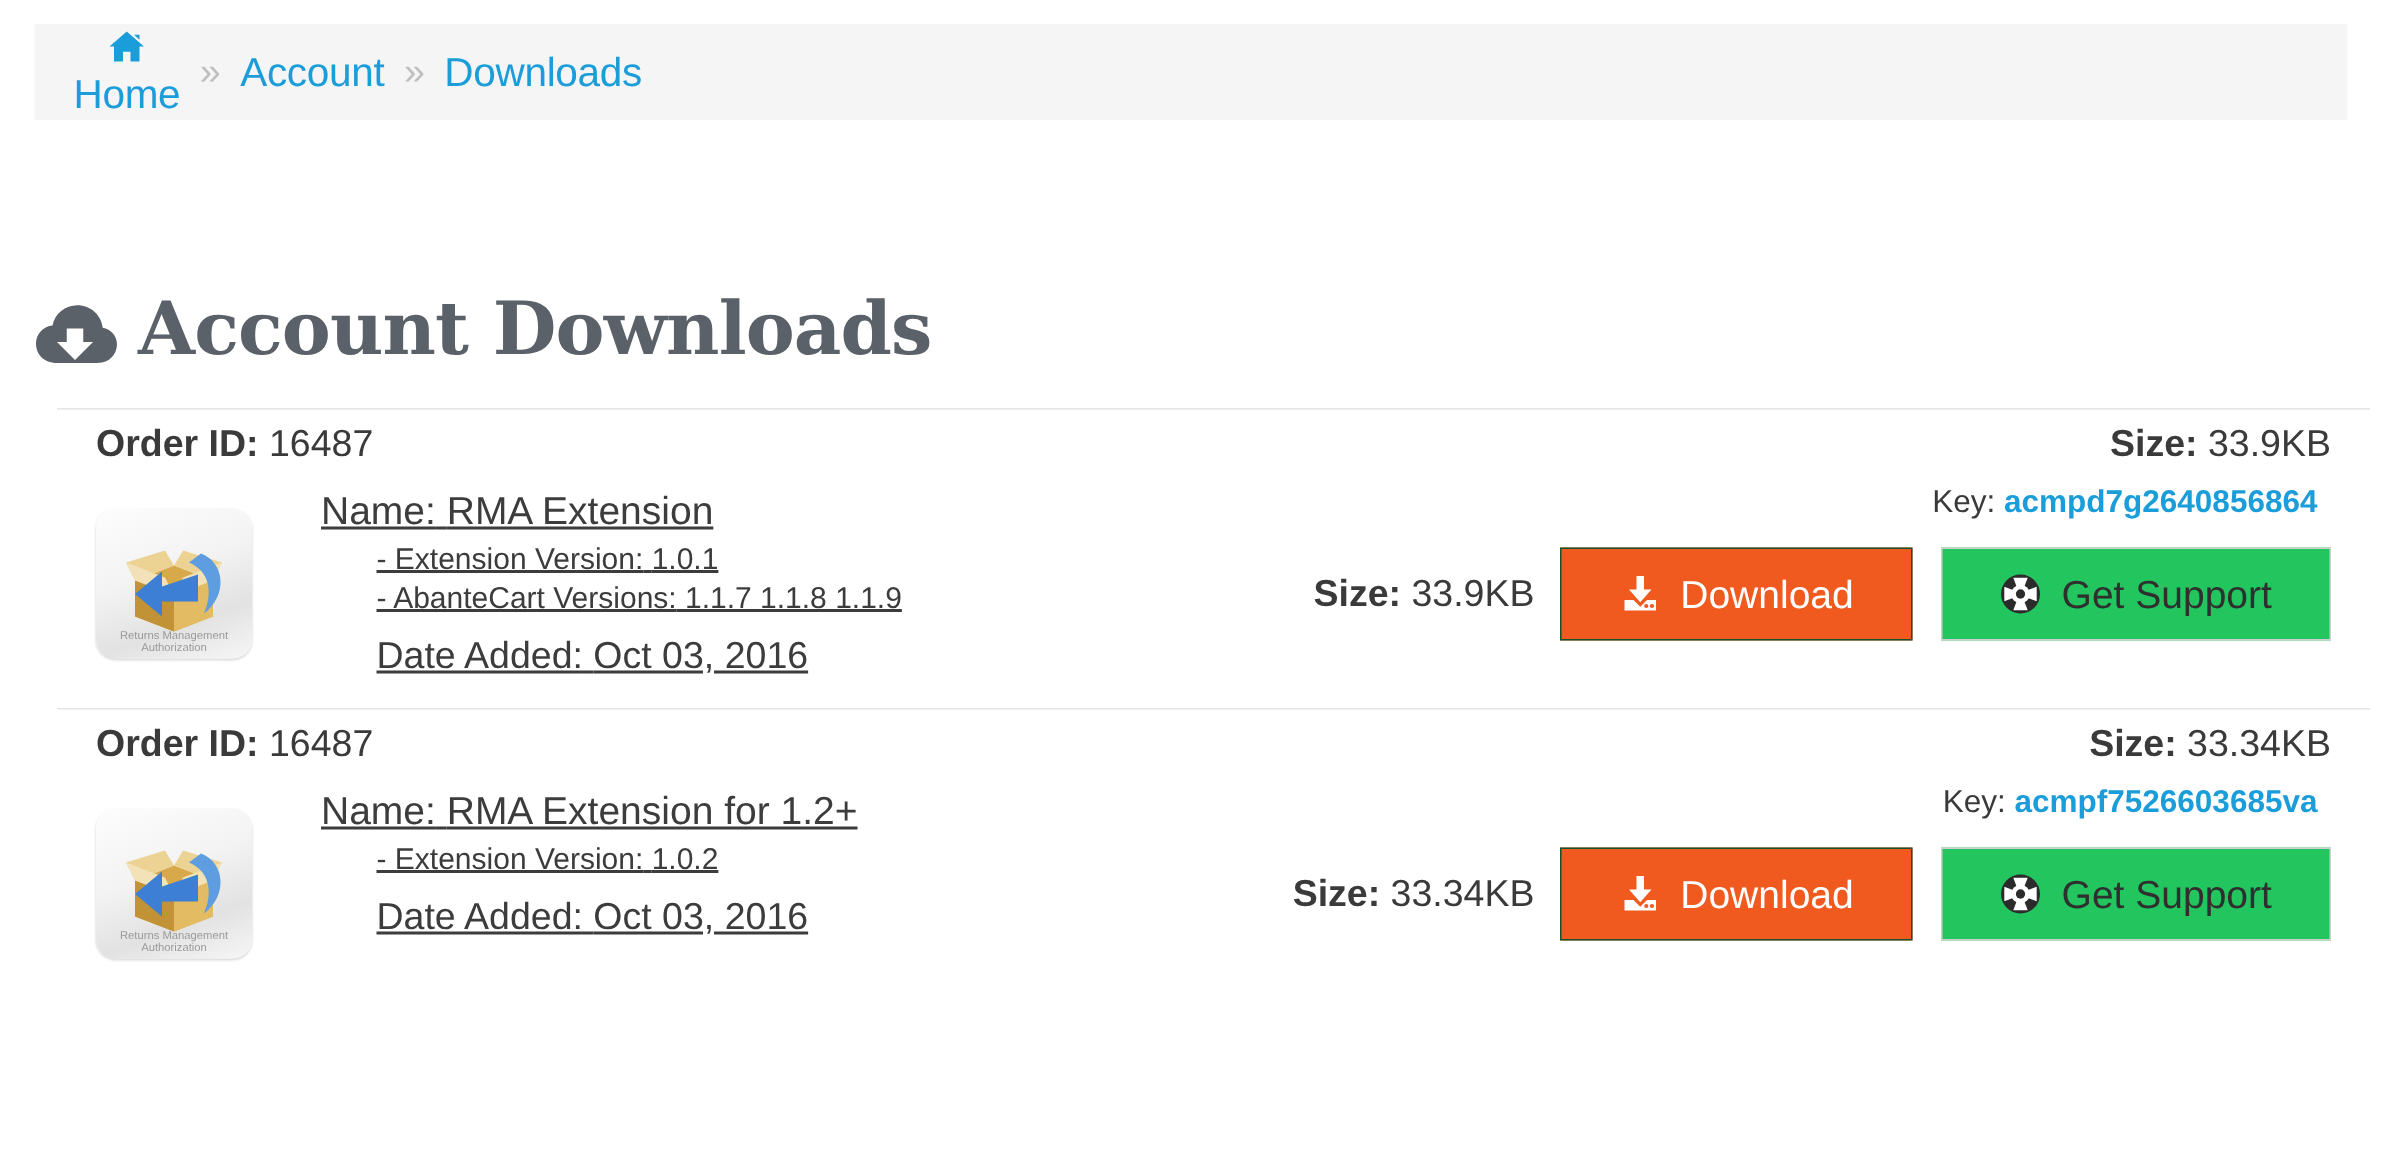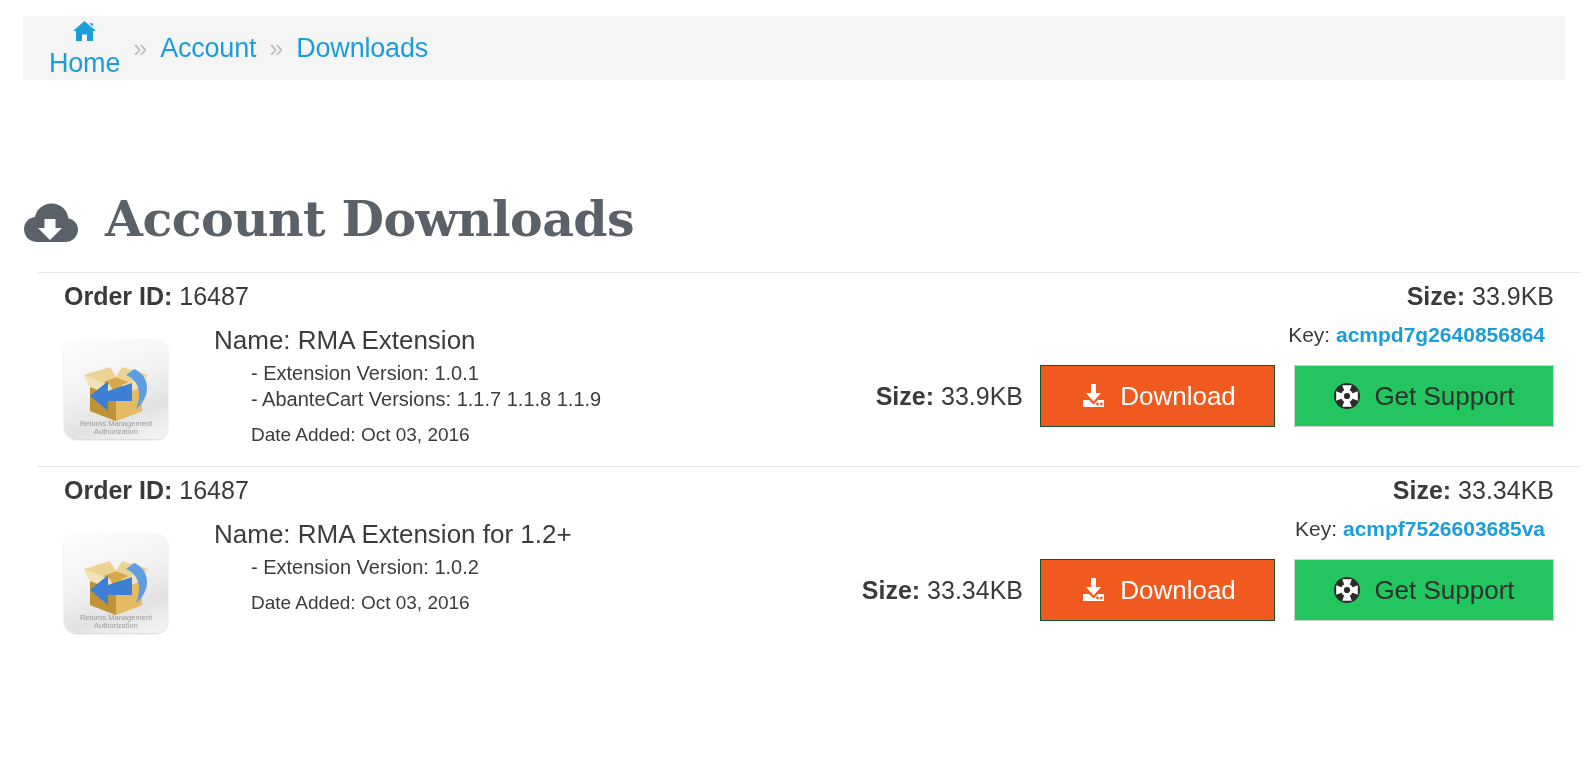--- a/index.html
+++ b/index.html
@@ -55,21 +55,21 @@
     top: 1px;
   }
 
   
   .page-title {
     position: absolute;
     left: 23px;
     top: 157px;
     display: flex;
     align-items: center;
-    gap: 26px;
+    gap: 13px;
     color: #5b6168;
     font-family: "DejaVu Serif", serif;
     font-size: 49px;
     font-weight: bold;
     letter-spacing: -0.6px;
     white-space: nowrap;
   }
   .cloud-dl-icon {
     width: 56px;
     height: 44px;
@@ -125,34 +125,35 @@
     overflow: hidden;
   }
   .thumb svg { position: absolute; left: 0; top: 0; }
 
   
   .details {
     flex: 1 1 auto;
     padding-left: 38px;
     padding-top: 8px;
     line-height: 1.0;
+    text-decoration: underline;
   }
   .d-name {
     font-size: 26px;
     color: #3c3c3c;
     margin-bottom: 10px;
   }
   .d-sub {
     font-size: 20px;
     color: #3c3c3c;
     margin-left: 37px;
     margin-bottom: 6px;
   }
   .d-date {
-    font-size: 19px;
+    font-size: 25px;
     color: #3c3c3c;
     margin-left: 37px;
     margin-top: 16px;
   }
 
   
   .actions {
     flex: 0 0 auto;
     width: 590px;
     display: flex;

